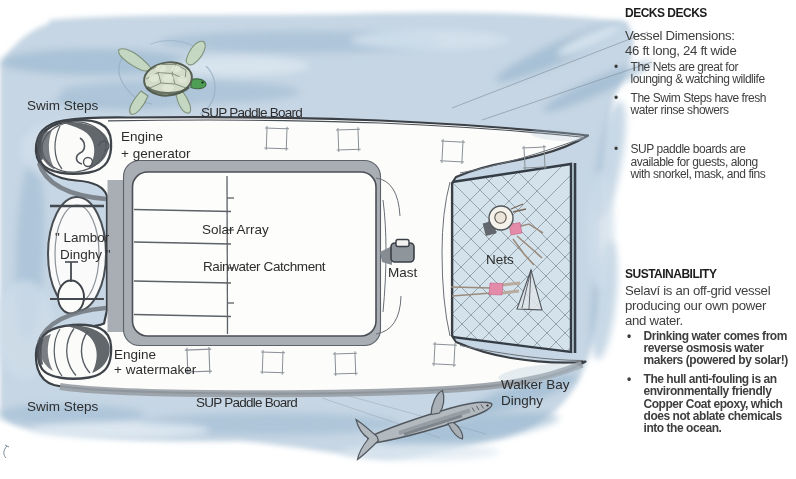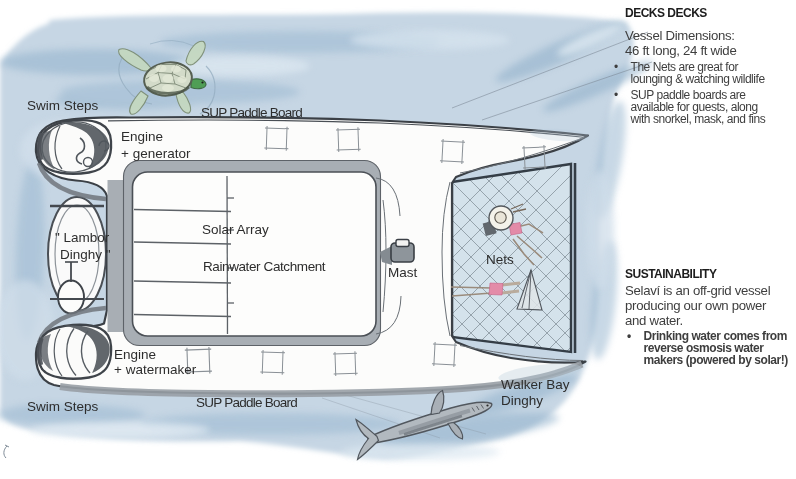--- a/index.html
+++ b/index.html
@@ -279,23 +279,25 @@
 <text x="501" y="389" font-size="13.5" fill="#2d2d2d">Walker Bay</text>
 <text x="501" y="405" font-size="13.5" fill="#2d2d2d">Dinghy</text>
 </svg>
 
 <div class="sb hd" style="left:625px;top:5.5px;">DECKS DECKS</div>
 
 <div class="sb intro" style="left:625px;top:27.5px;">Vessel Dimensions:<br>46 ft long, 24 ft wide</div>
 
 <div class="sb bl" style="left:611px;top:60.5px;">
 <div class="bi">The Nets are great for<br>lounging &amp; watching wildlife</div>
-<div class="bi" style="margin-top:4px;">SUP paddle boards are<br>available for guests, along<br>with snorkel, mask, and fins</div>
+<div class="bi">The Swim Steps have fresh<br>water rinse showers</div>
+<div class="bi" style="margin-top:27px;">SUP paddle boards are<br>available for guests, along<br>with snorkel, mask, and fins</div>
 </div>
 
 <div class="sb hd" style="left:625px;top:258.5px;margin-top:8px;">SUSTAINABILITY</div>
 
 <div class="sb intro" style="left:625px;top:282.5px;">Selaví is an off-grid vessel<br>producing our own power<br>and water.</div>
 
 <div class="sb bl" style="left:624px;top:329.5px;font-weight:bold;">
 <div class="bi">Drinking water comes from<br>reverse osmosis water<br>makers (powered by solar!)</div>
+<div class="bi">The hull anti-fouling is an<br>environmentally friendly<br>Copper Coat epoxy, which<br>does not ablate chemicals<br>into the ocean.</div>
 </div>
 </div>
 
 </body></html>

